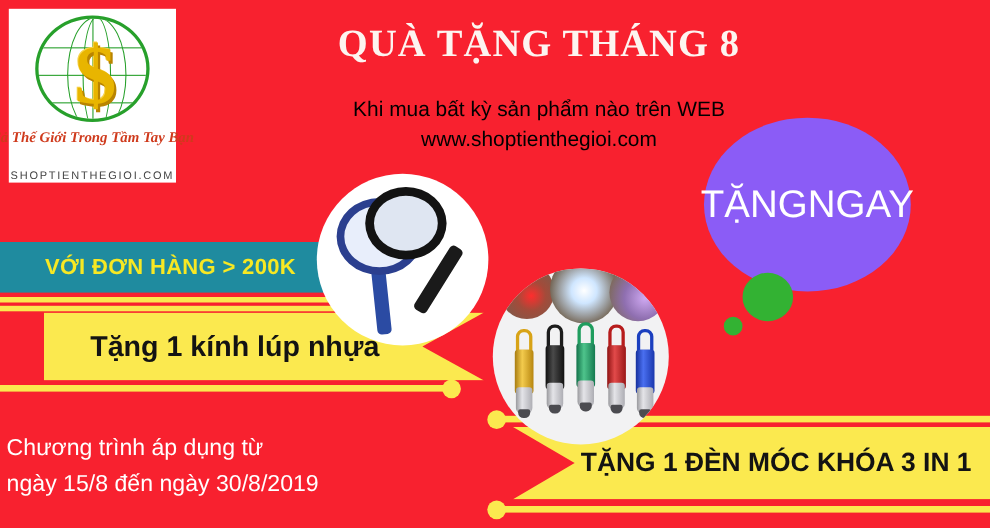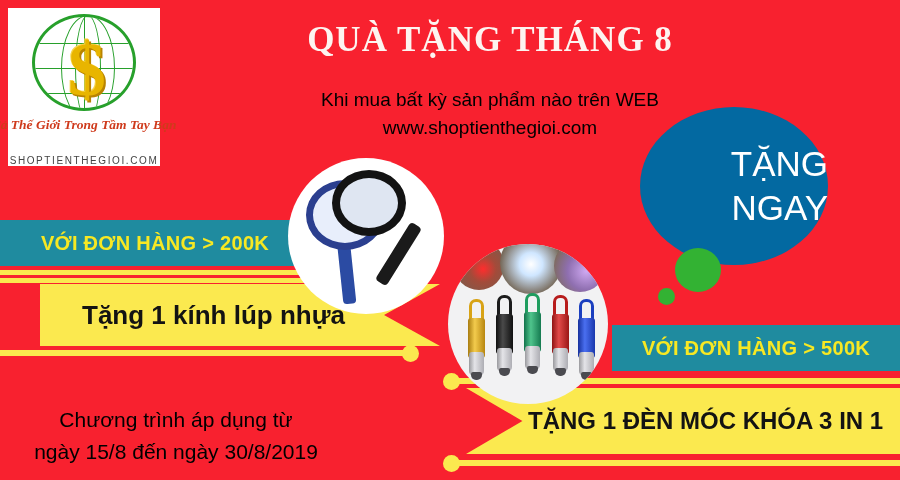--- a/index.html
+++ b/index.html
@@ -116,25 +116,24 @@
     line-height: 1.45;
   }
 
   
   .bubble {
     position: absolute;
     left: 640px;
     top: 107px;
     width: 188px;
     height: 158px;
-    background: #0369a1;
+    background: #8b5cf6;
     border-radius: 50%;
     display: flex;
-    flex-direction: column;
-    align-items: flex-end;
+    align-items: center;
     justify-content: center;
     color: #ffffff;
     font-size: 35px;
     line-height: 1.25;
     text-align: center;
   }
   .bubble-tail {
     position: absolute;
     left: 675px;
     top: 248px;
@@ -231,24 +230,24 @@
     box-sizing: border-box;
     font-size: 24px;
     font-weight: bold;
     clip-path: polygon(0 0, 100% 0, 100% 100%, 0 100%, 13% 50%);
   }
 
   
   .note {
     position: absolute;
     left: 6px;
-    top: 404px;
+    top: 392px;
     width: 340px;
-    text-align: center;
-    color: #000000;
+    text-align: left;
+    color: #ffffff;
     font-size: 21px;
     line-height: 1.5;
   }
 
   
   .prod1 {
     position: absolute;
     left: 288px;
     top: 158px;
     width: 156px;
@@ -383,21 +382,20 @@
   <div class="bubble-tail"></div>
   <div class="bubble-dot"></div>
 
   <div class="teal teal-left">VỚI ĐƠN HÀNG &gt; 200K</div>
   <div class="stripe stripe-l1"></div>
   <div class="stripe stripe-l2"></div>
   <div class="ribbon ribbon-left">Tặng 1 kính lúp nhựa</div>
   <div class="stripe stripe-l3"></div>
   <div class="dot dot-l"></div>
 
-  <div class="teal teal-right">VỚI ĐƠN HÀNG &gt; 500K</div>
   <div class="stripe stripe-r1"></div>
   <div class="dot dot-r1"></div>
   <div class="ribbon ribbon-right">TẶNG 1 ĐÈN MÓC KHÓA 3 IN 1</div>
   <div class="stripe stripe-r2"></div>
   <div class="dot dot-r2"></div>
 
   <div class="prod1">
     <div class="mag mag-blue">
       <div class="handle"></div>
       <div class="lens"></div>

